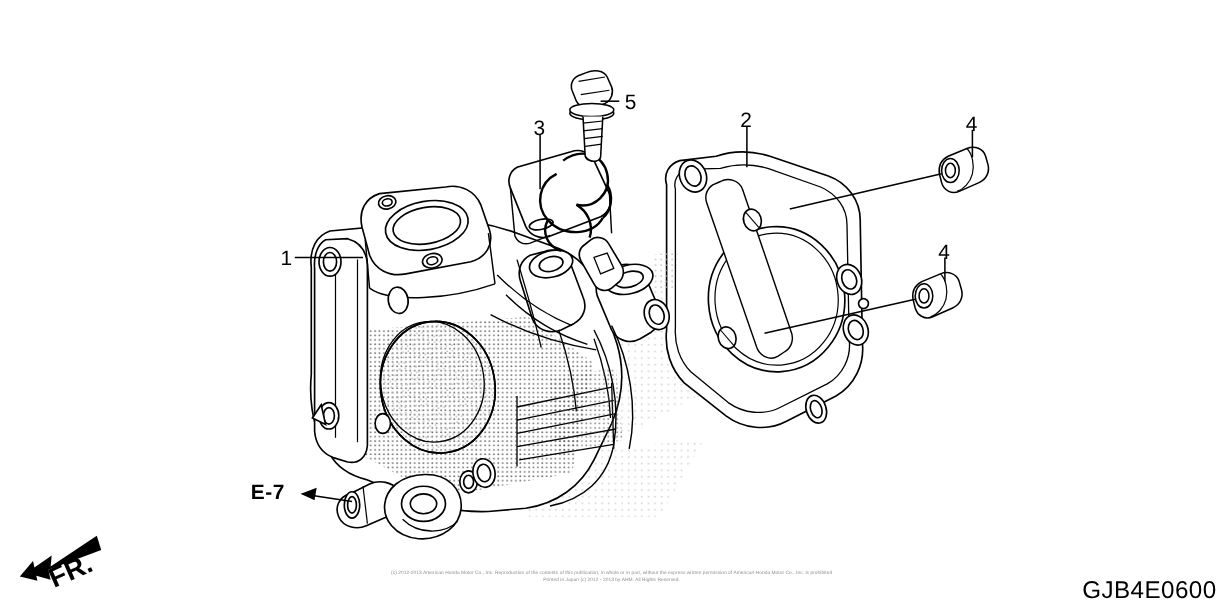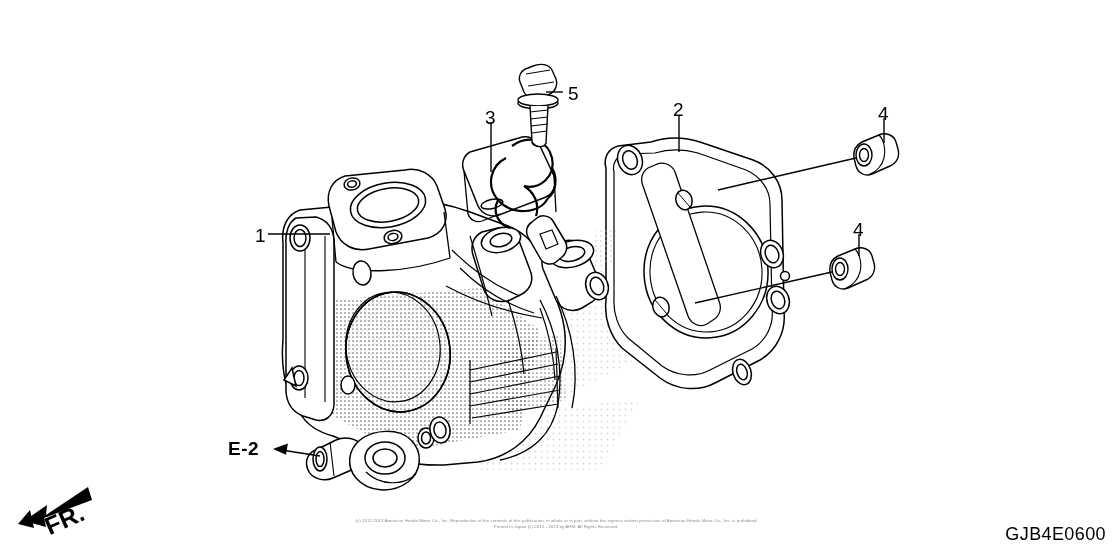--- a/index.html
+++ b/index.html
@@ -11,21 +11,21 @@
            font-size:19px;font-weight:400;color:#000;line-height:1;}
   .ref{position:absolute;font-family:"Liberation Sans",sans-serif;
        font-size:19px;font-weight:bold;letter-spacing:.5px;color:#000;}
   .frtext{position:absolute;font-family:"Liberation Sans",sans-serif;
           font-weight:bold;font-size:25px;color:#000;
           transform:rotate(-24deg);transform-origin:left bottom;}
   #footer{position:absolute;left:286px;top:518px;width:540px;
           text-align:center;color:#8d8d8d;line-height:1.45;}
   #footer .l1{font-size:4.4px;letter-spacing:.05px;}
   #footer .l2{font-size:4.4px;letter-spacing:.05px;}
-  #partno{position:absolute;right:14px;top:524px;font-size:18px;
+  #partno{position:absolute;right:14px;top:524px;font-size:22px;
           letter-spacing:.4px;color:#000;}
 </style>
 </head>
 <body>
 
 <div id="sheet">
 
   <svg id="art" viewBox="0 0 1120 560">
     <defs>
       <pattern id="dots" width="4" height="4" patternUnits="userSpaceOnUse">
@@ -306,21 +306,21 @@
     </g>
   </svg>
 
   <div class="callout" style="left:255px;top:226px;">1</div>
   <div class="callout" style="left:673px;top:100px;">2</div>
   <div class="callout" style="left:485px;top:108px;">3</div>
   <div class="callout" style="left:878px;top:104px;">4</div>
   <div class="callout" style="left:853px;top:220px;">4</div>
   <div class="callout" style="left:568px;top:84px;">5</div>
 
-  <div class="ref" style="left:228px;top:438px;">E-2</div>
+  <div class="ref" style="left:228px;top:438px;">E-7</div>
 
   <div class="frtext" style="left:52px;top:512px;">FR.</div>
 
   <div id="footer">
     <div class="l1">(c) 2012-2013 American Honda Motor Co., Inc. Reproduction of the contents of this publication, in whole or in part, without the express written permission of American Honda Motor Co., Inc. is prohibited</div>
     <div class="l2">Printed in Japan (c) 2012 - 2013 by AHM. All Rights Reserved.</div>
   </div>
 
   <div id="partno">GJB4E0600</div>
 

